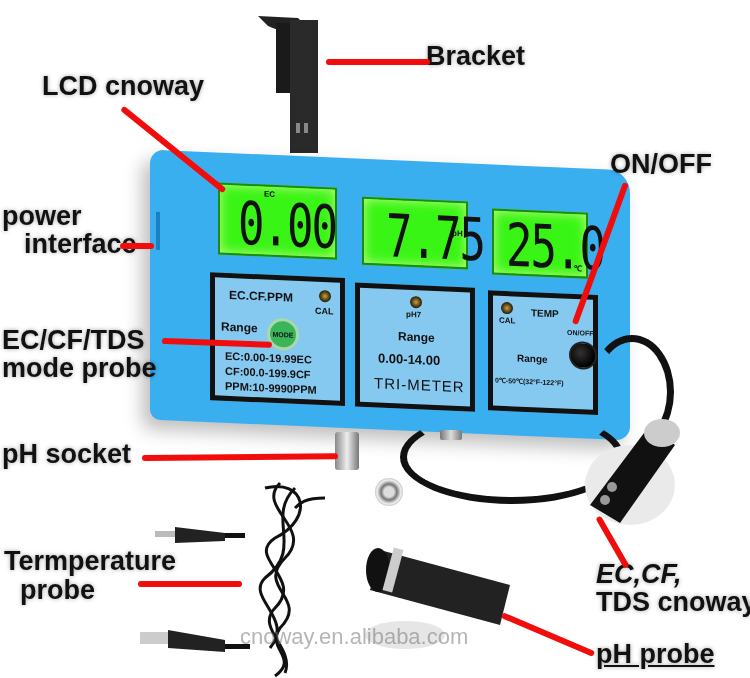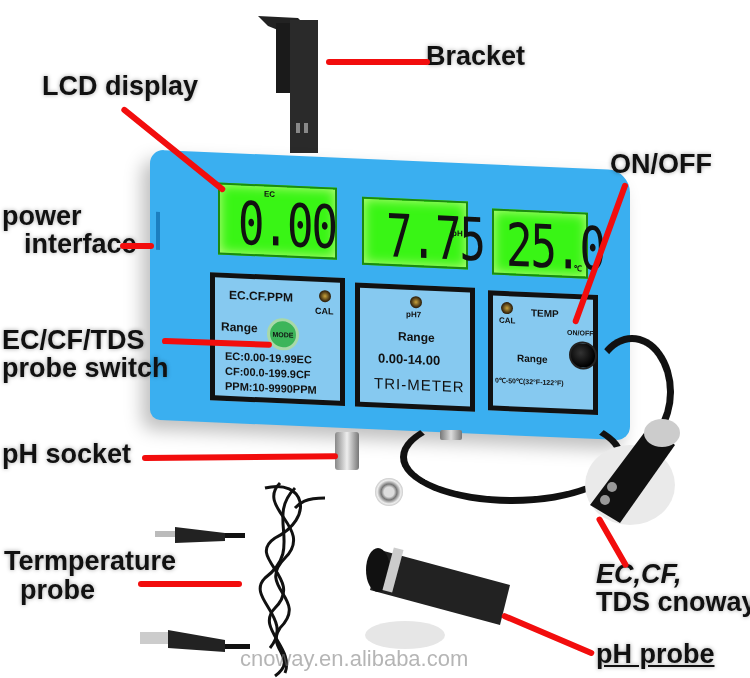--- a/index.html
+++ b/index.html
@@ -127,36 +127,36 @@
   <svg width="130" height="130" viewBox="0 0 130 130">
     <ellipse cx="80" cy="80" rx="45" ry="40" fill="#eaeaea"></ellipse>
     <polygon points="40,100 100,20 125,40 70,118" fill="#111"></polygon>
     <ellipse cx="112" cy="28" rx="18" ry="14" fill="#ccc"></ellipse>
     <circle cx="62" cy="82" r="5" fill="#999"></circle>
     <circle cx="55" cy="95" r="5" fill="#999"></circle>
   </svg>
 </div>
 
 <div class="callout" style="left:426px;top:42px;">Bracket</div>
-<div class="callout" style="left:42px;top:72px;">LCD display</div>
+<div class="callout" style="left:42px;top:72px;">LCD cnoway</div>
 <div class="callout" style="left:610px;top:150px;">ON/OFF</div>
 <div class="callout" style="left:2px;top:202px;">power</div>
 <div class="callout" style="left:2px;top:230px;margin-left:22px;">interface</div>
 <div class="callout" style="left:2px;top:326px;">EC/CF/TDS</div>
-<div class="callout" style="left:2px;top:354px;">probe switch</div>
+<div class="callout" style="left:2px;top:354px;">mode probe</div>
 <div class="callout" style="left:2px;top:440px;">pH socket</div>
 <div class="callout" style="left:4px;top:547px;">Termperature</div>
 <div class="callout" style="left:20px;top:576px;">probe</div>
 <div class="callout" style="left:596px;top:560px;font-style:italic;">EC,CF,</div>
 <div class="callout" style="left:596px;top:588px;">TDS cnoway</div>
 <div class="callout" style="left:596px;top:640px;text-decoration:underline;">pH probe</div>
 
 <div class="leader" style="left:326px;top:59px;width:104px;"></div>
 <div class="leader" style="left:122px;top:105px;width:132px;transform:rotate(39deg);"></div>
 <div class="leader" style="left:626px;top:180px;width:150px;transform:rotate(110deg);"></div>
 <div class="leader" style="left:120px;top:243px;width:34px;"></div>
 <div class="leader" style="left:162px;top:338px;width:110px;transform:rotate(2deg);"></div>
 <div class="leader" style="left:142px;top:455px;width:196px;transform:rotate(-0.5deg);"></div>
 <div class="leader" style="left:138px;top:581px;width:104px;"></div>
 <div class="leader" style="left:598px;top:514px;width:58px;transform:rotate(60deg);"></div>
 <div class="leader" style="left:502px;top:612px;width:100px;transform:rotate(23deg);"></div>
 
-<div class="watermark" style="left:240px;top:646px;">cnoway.en.alibaba.com</div>
+<div class="watermark" style="left:240px;top:624px;">cnoway.en.alibaba.com</div>
 
 </body></html>

